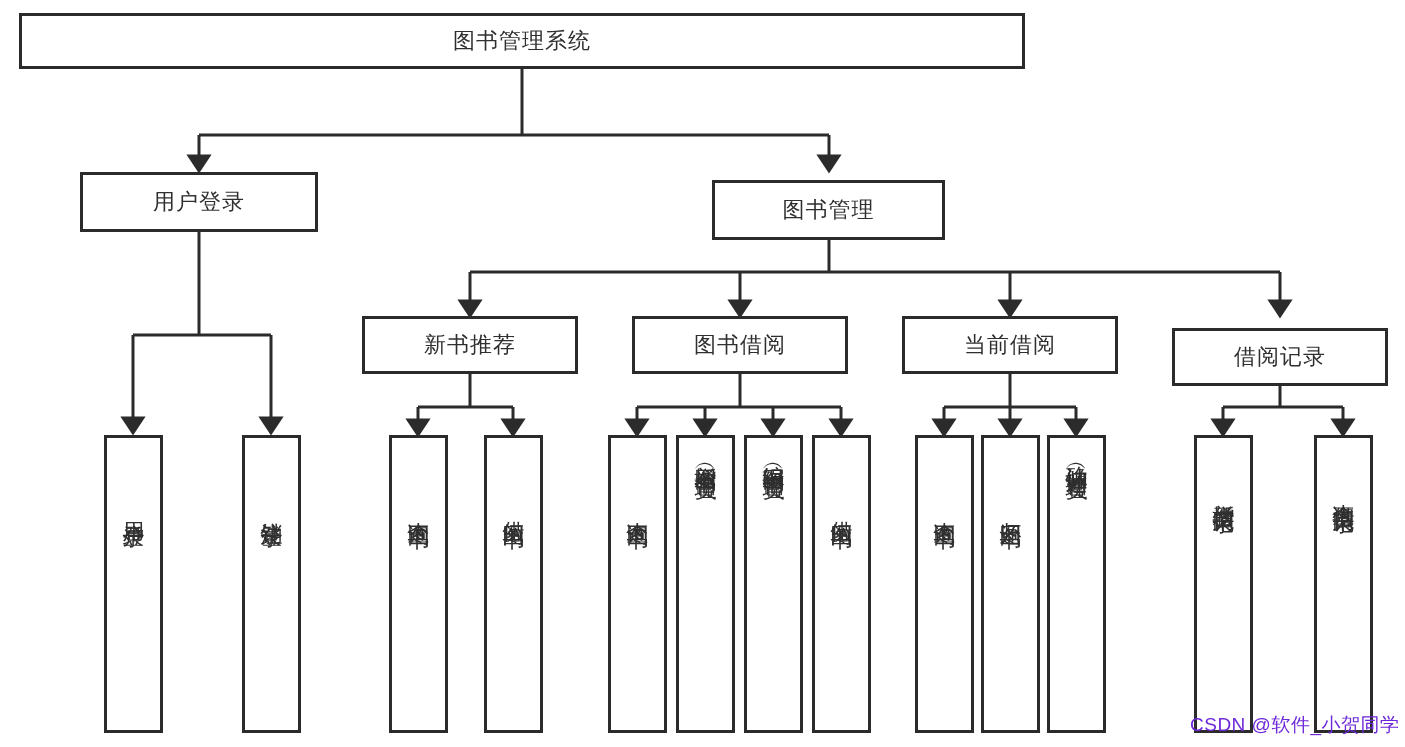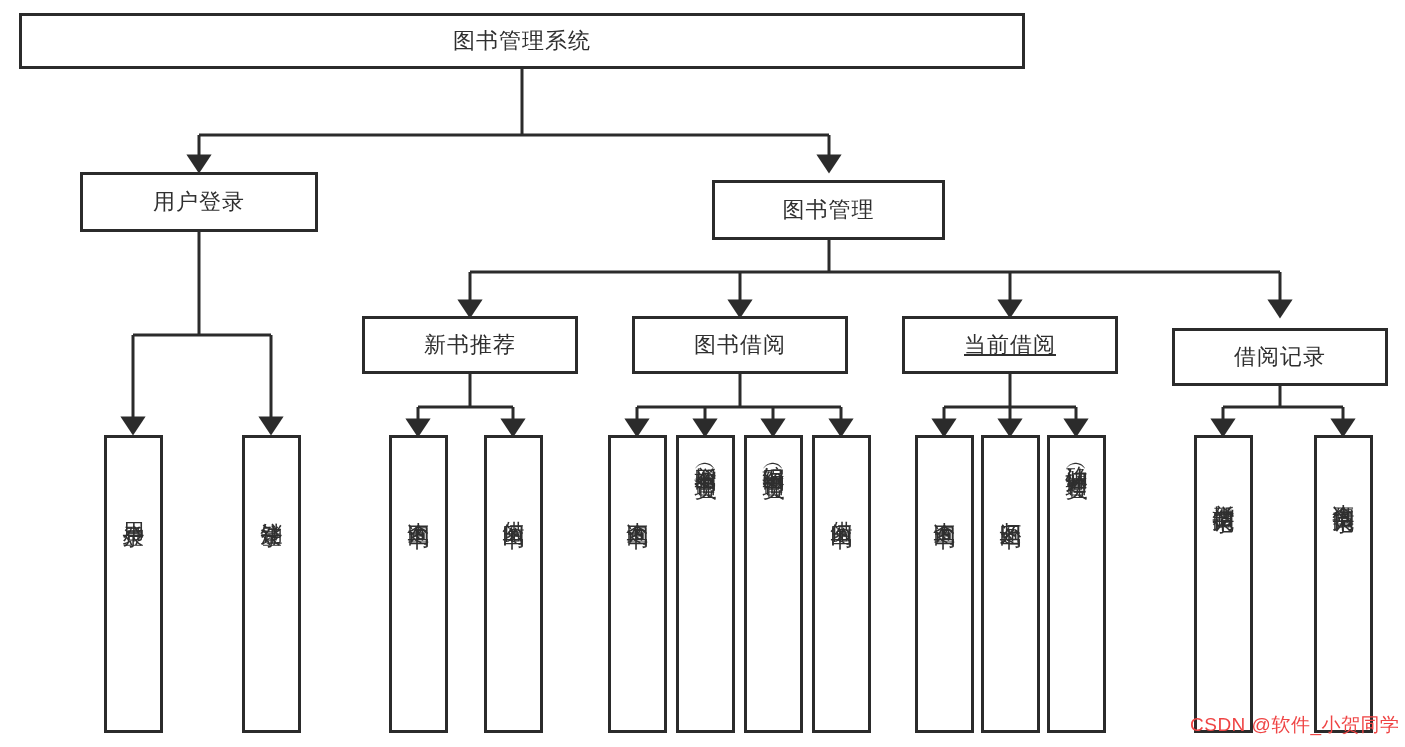--- a/index.html
+++ b/index.html
@@ -64,21 +64,21 @@
     margin-top: 42px;
   }
   .vlabel.tall {
     margin-top: 4px;
   }
   .watermark {
     position: absolute;
     left: 1190px;
     top: 712px;
     font-size: 19px;
-    color: #ef4444;
+    color: #6d28d9;
     white-space: nowrap;
     letter-spacing: 0.5px;
   }
 </style>
 </head>
 <body>
 
 <div id="canvas">
 
   <svg class="connectors" viewBox="0 0 1405 747" xmlns="http://www.w3.org/2000/svg">
@@ -142,21 +142,21 @@
   <div class="node horizontal" style="left:712px; top:180px; width:233px; height:60px;">
     <span>图书管理</span>
   </div>
 
   <div class="node horizontal" style="left:362px; top:316px; width:216px; height:58px;">
     <span>新书推荐</span>
   </div>
   <div class="node horizontal" style="left:632px; top:316px; width:216px; height:58px;">
     <span>图书借阅</span>
   </div>
-  <div class="node horizontal" style="left:902px; top:316px; width:216px; height:58px;text-decoration:underline;">
+  <div class="node horizontal" style="left:902px; top:316px; width:216px; height:58px;">
     <span>当前借阅</span>
   </div>
   <div class="node horizontal" style="left:1172px; top:316px; width:216px; height:58px;margin-top:12px;">
     <span>借阅记录</span>
   </div>
 
   <div class="node vertical" style="left:104px; top:435px; width:59px; height:298px;">
     <span class="vlabel short">用户登录</span>
   </div>
   <div class="node vertical" style="left:242px; top:435px; width:59px; height:298px;">

